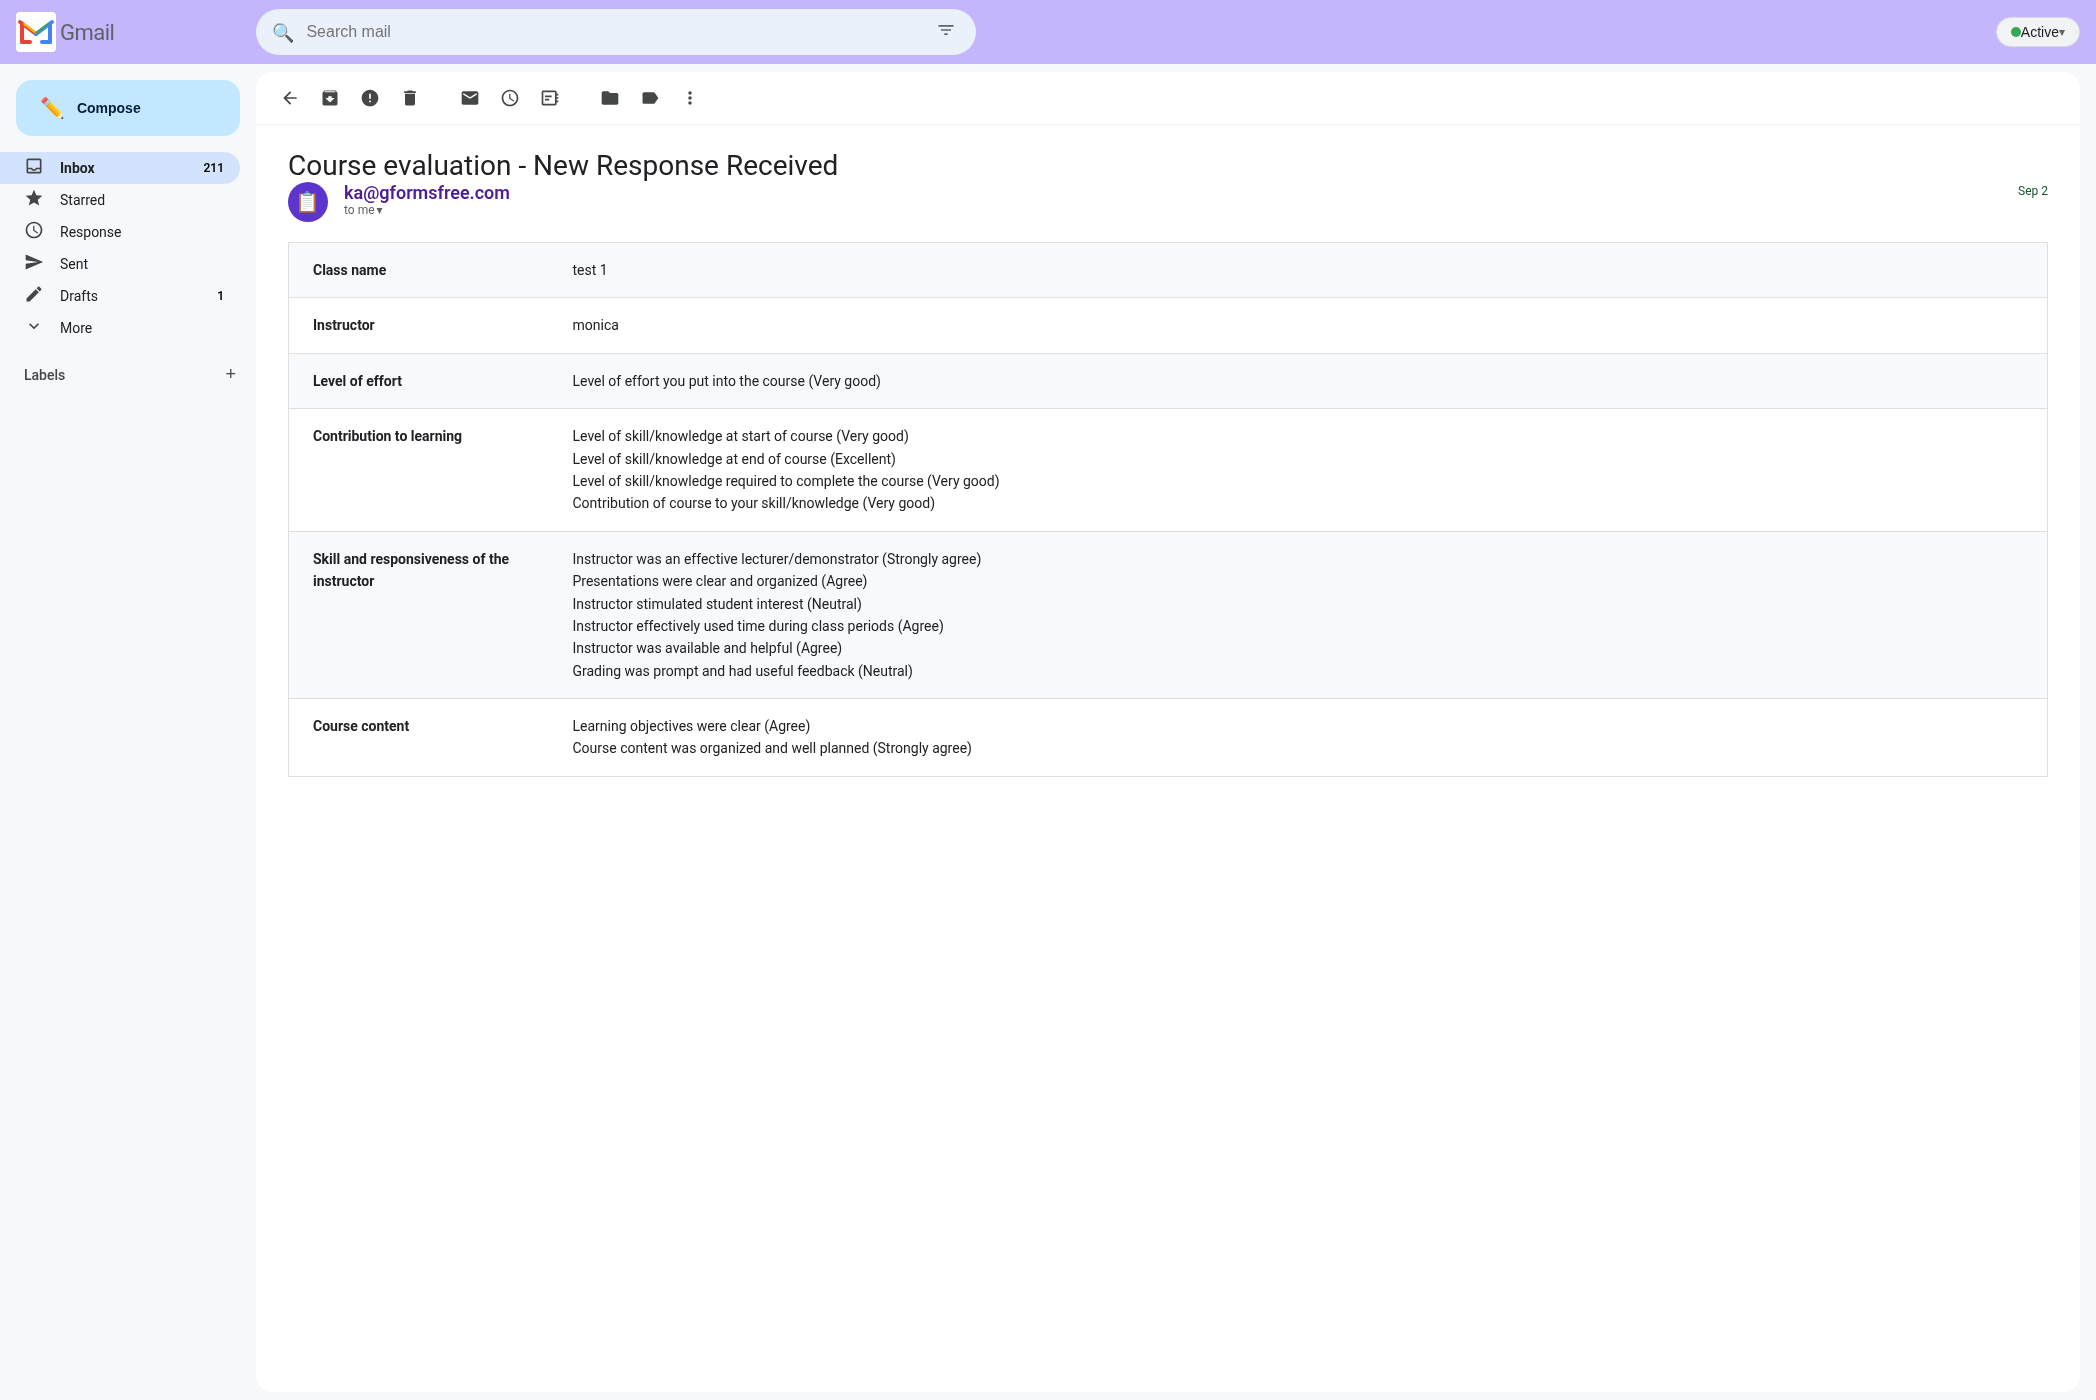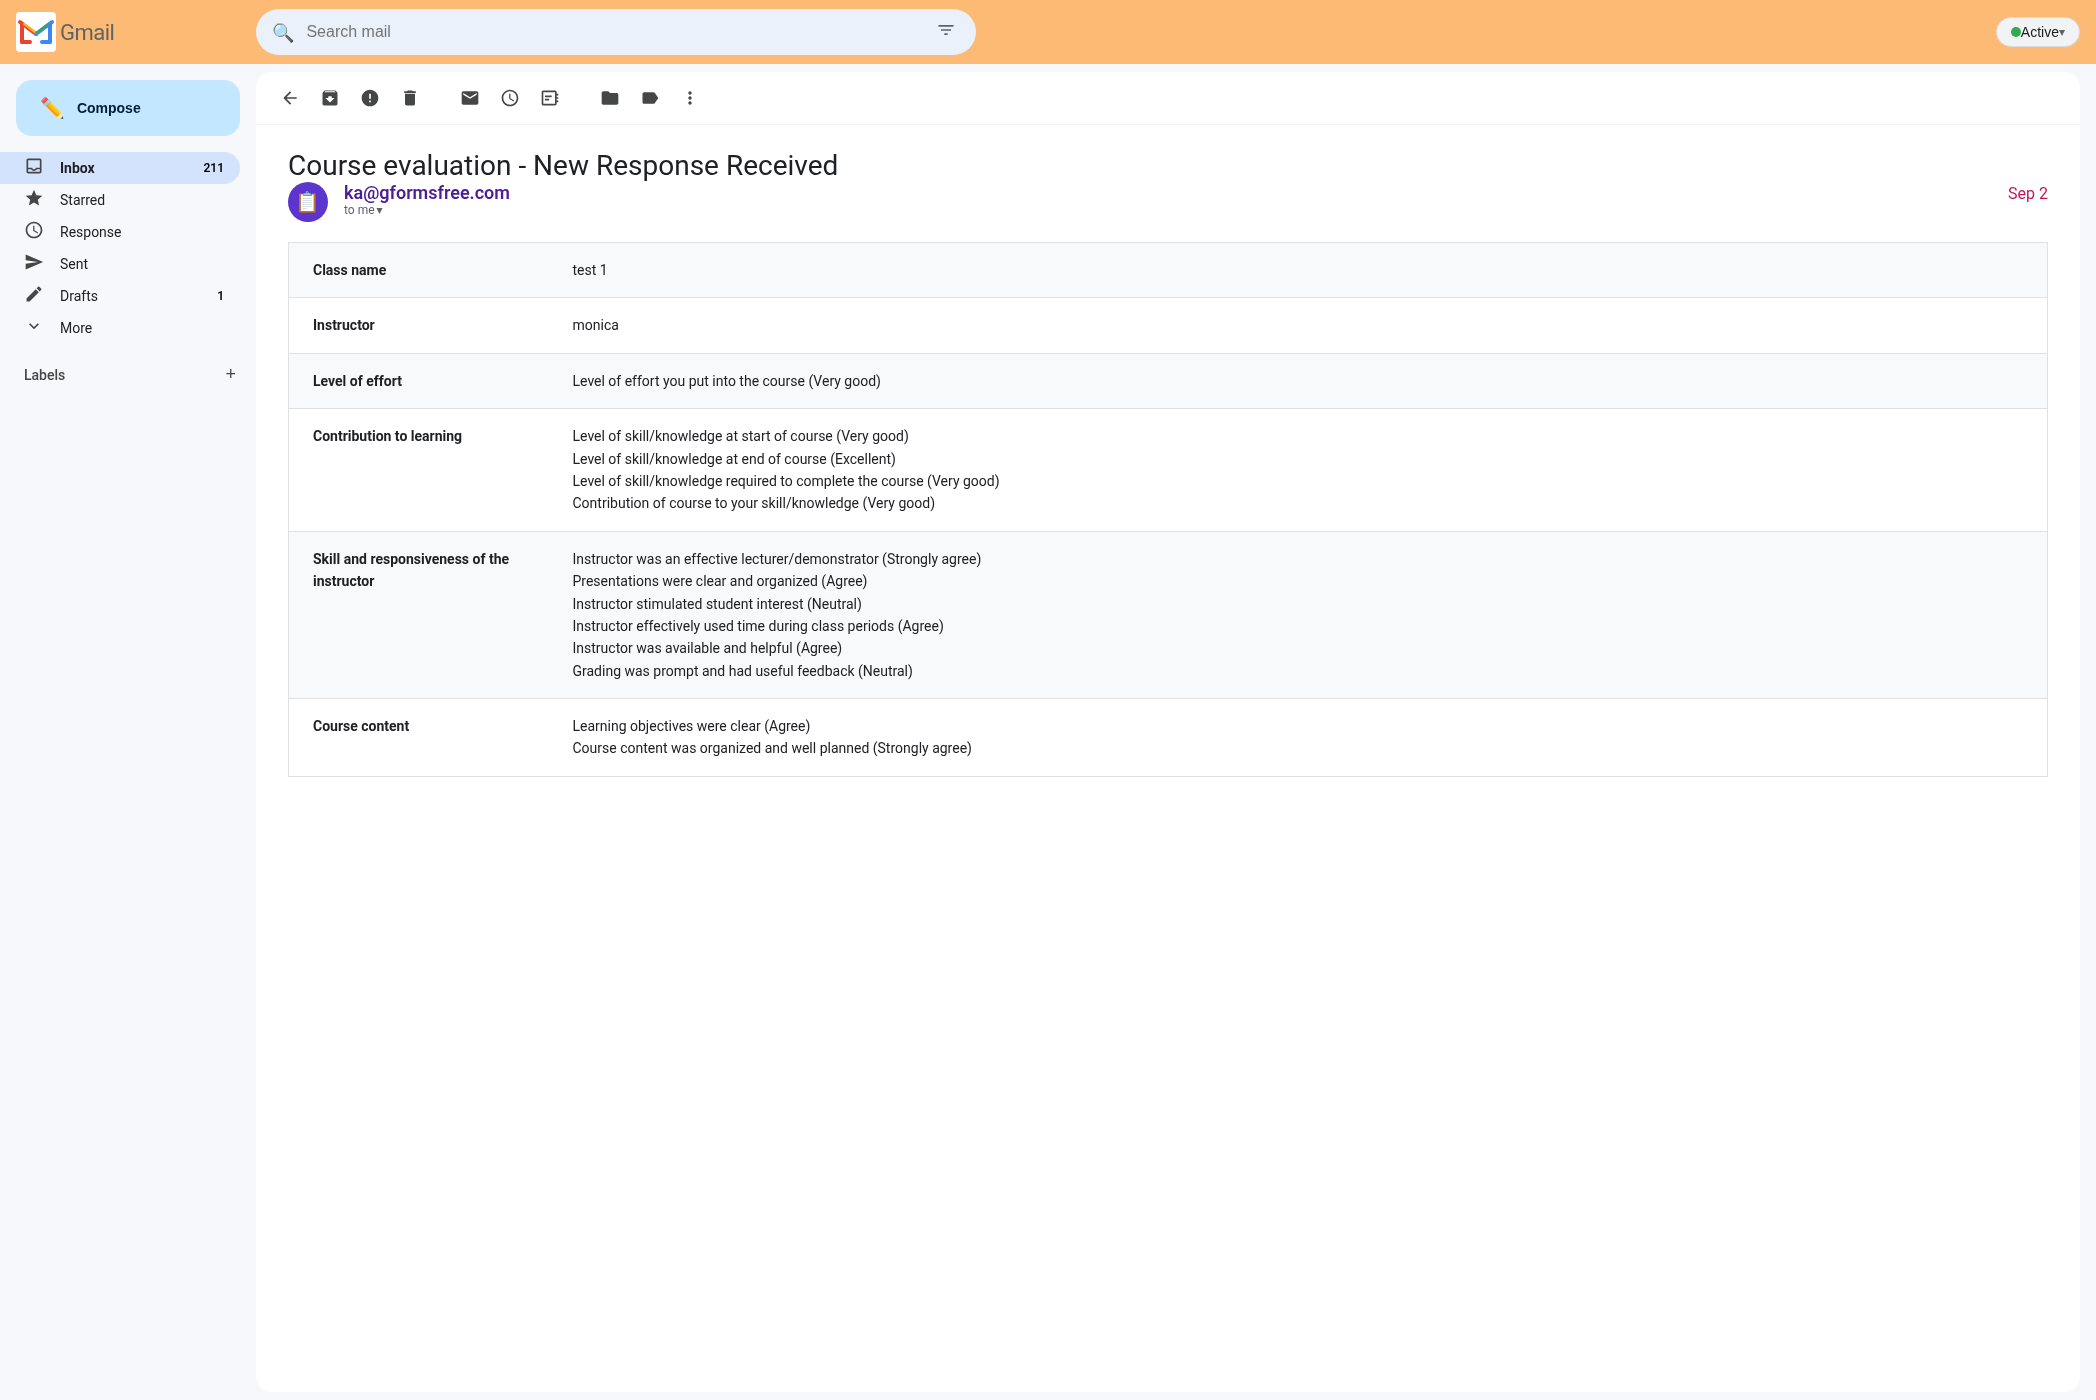--- a/index.html
+++ b/index.html
@@ -11,21 +11,21 @@
       height: 100vh;
       display: flex;
       flex-direction: column;
     }
 
     
     .topbar {
       display: flex;
       align-items: center;
       padding: 8px 16px;
-      background: #fdba74;
+      background: #c4b5fd;
       height: 64px;
       flex-shrink: 0;
     }
     .logo-area {
       display: flex;
       align-items: center;
       gap: 4px;
       width: 240px;
       flex-shrink: 0;
     }
@@ -222,21 +222,21 @@
     .sender-info { flex: 1; }
     .sender-name { font-size: 18px; font-weight: 600; color: #4c1d95; }
     .sender-to {
       font-size: 12px;
       color: #5f6368;
       display: flex;
       align-items: center;
       gap: 2px;
       cursor: pointer;
     }
-    .email-date { font-size: 16px; color: #be185d; margin-left: auto; padding-top: 2px; }
+    .email-date { font-size: 12px; color: #14532d; margin-left: auto; padding-top: 2px; }
     .email-intro { font-size: 14px; color: #202124; margin-bottom: 20px; line-height: 1.6; }
 
     
     .eval-table {
       border: 1px solid #e0e0e0;
       border-radius: 4px;
       width: 100%;
       border-collapse: collapse;
     }
     .eval-table tr {

